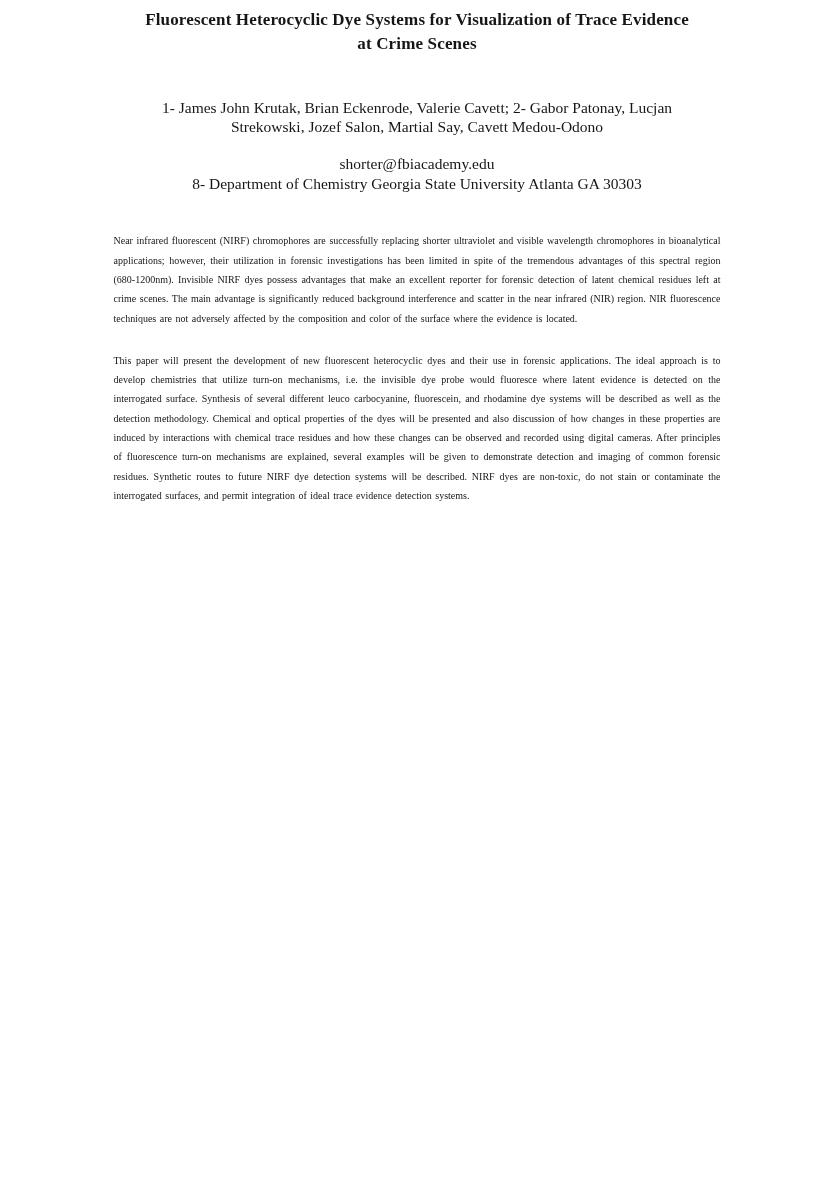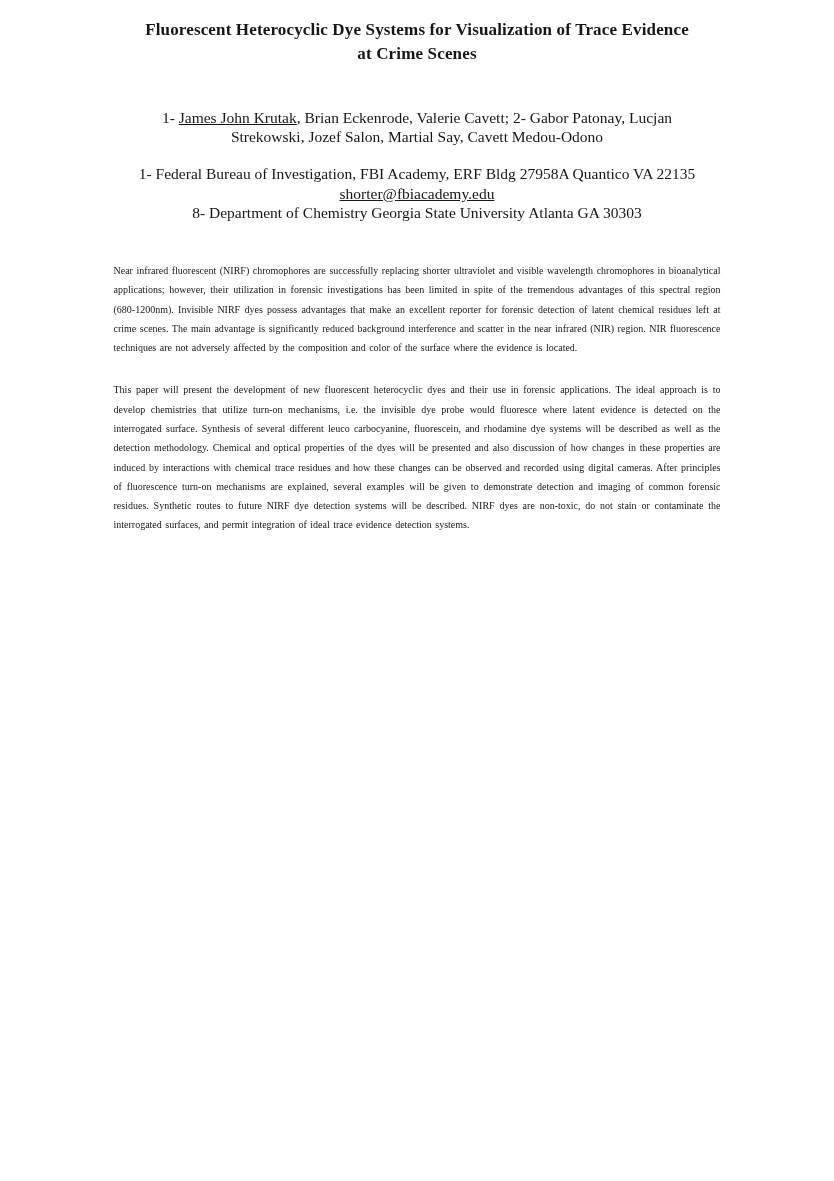--- a/index.html
+++ b/index.html
@@ -16,21 +16,21 @@
   }
   .page {
     position: relative;
     width: 834px;
     height: 1181px;
     overflow: hidden;
     background: #ffffff;
   }
   .content {
     width: 607px;
-    margin: 18px auto;
+    margin: 8px auto;
   }
   .title {
     font-weight: bold;
     font-size: 17px;
     line-height: 24px;
     text-align: center;
     letter-spacing: 0.15px;
   }
   .authors {
     margin-top: 42px;
@@ -38,21 +38,20 @@
     font-size: 15.5px;
     line-height: 19.2px;
   }
   .affiliations {
     margin-top: 18px;
     text-align: center;
     font-size: 15.5px;
     line-height: 19.5px;
   }
   .u-link {
-    text-decoration: underline;
     color: inherit;
     cursor: pointer;
   }
   .body-para {
     text-align: justify;
     font-size: 10px;
     line-height: 19.3px;
     margin: 0;
     word-spacing: 1px;
   }
@@ -73,21 +72,20 @@
       <div>Fluorescent Heterocyclic Dye Systems for Visualization of Trace Evidence</div>
       <div>at Crime Scenes</div>
     </div>
 
     <div class="authors">
       <span>1- </span><a class="u-link">James John Krutak</a><span>, Brian Eckenrode, Valerie Cavett; 2- Gabor Patonay, Lucjan</span><br>
       <span>Strekowski, Jozef Salon, Martial Say, Cavett Medou-Odono</span>
     </div>
 
     <div class="affiliations">
-      <div>1- Federal Bureau of Investigation, FBI Academy, ERF Bldg 27958A Quantico VA 22135</div>
       <div>
         <a class="u-link">shorter@fbiacademy.edu</a>
       </div>
       <div>8- Department of Chemistry Georgia State University Atlanta GA 30303</div>
     </div>
 
     <p class="body-para para1">Near infrared fluorescent (NIRF) chromophores are successfully replacing shorter ultraviolet and visible wavelength chromophores in bioanalytical applications; however, their utilization in forensic investigations has been limited in spite of the tremendous advantages of this spectral region (680-1200nm). Invisible NIRF dyes possess advantages that make an excellent reporter for forensic detection of latent chemical residues left at crime scenes. The main advantage is significantly reduced background interference and scatter in the near infrared (NIR) region. NIR fluorescence techniques are not adversely affected by the composition and color of the surface where the evidence is located.</p>
 
     <p class="body-para para2">This paper will present the development of new fluorescent heterocyclic dyes and their use in forensic applications. The ideal approach is to develop chemistries that utilize turn-on mechanisms, i.e. the invisible dye probe would fluoresce where latent evidence is detected on the interrogated surface. Synthesis of several different leuco carbocyanine, fluorescein, and rhodamine dye systems will be described as well as the detection methodology. Chemical and optical properties of the dyes will be presented and also discussion of how changes in these properties are induced by interactions with chemical trace residues and how these changes can be observed and recorded using digital cameras. After principles of fluorescence turn-on mechanisms are explained, several examples will be given to demonstrate detection and imaging of common forensic residues. Synthetic routes to future NIRF dye detection systems will be described. NIRF dyes are non-toxic, do not stain or contaminate the interrogated surfaces, and permit integration of ideal trace evidence detection systems.</p>
 

